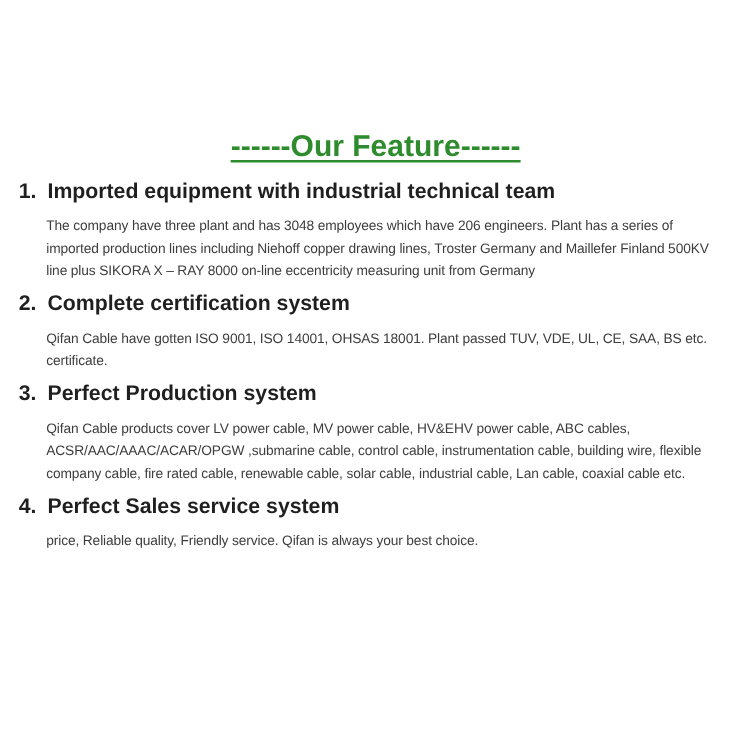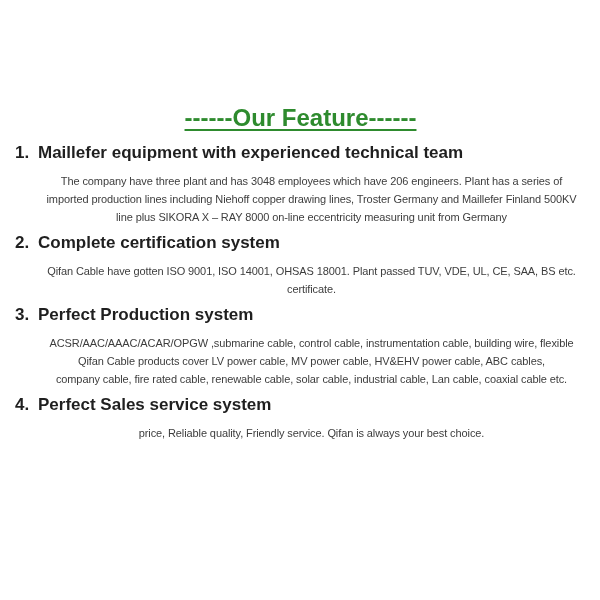--- a/index.html
+++ b/index.html
@@ -42,37 +42,36 @@
   .section-number {
     flex: 0 0 23px;
     width: 23px;
   }
   .section-body {
     margin-left: 22px;
     color: #3d3d3d;
     font-size: 11px;
     letter-spacing: -0.1px;
     line-height: 18px;
-    text-align: center;
   }
   .body-line {
     white-space: nowrap;
   }
 </style>
 </head>
 <body>
 
 <div class="page">
 
   <h1 class="page-title"><span class="title-text">------Our Feature------</span></h1>
 
   <div class="section">
     <div class="section-heading">
       <span class="section-number">1.</span>
-      <span class="section-heading-text">Maillefer equipment with experienced technical team</span>
+      <span class="section-heading-text">Imported equipment with industrial technical team</span>
     </div>
     <div class="section-body">
       <div class="body-line">The company have three plant and has 3048 employees which have 206 engineers. Plant has a series of</div>
       <div class="body-line">imported production lines including Niehoff copper drawing lines, Troster Germany and Maillefer Finland 500KV</div>
       <div class="body-line">line plus SIKORA X – RAY 8000 on-line eccentricity measuring unit from Germany</div>
     </div>
   </div>
 
   <div class="section">
     <div class="section-heading">
@@ -84,22 +83,22 @@
       <div class="body-line">certificate.</div>
     </div>
   </div>
 
   <div class="section">
     <div class="section-heading">
       <span class="section-number">3.</span>
       <span class="section-heading-text">Perfect Production system</span>
     </div>
     <div class="section-body">
+      <div class="body-line">Qifan Cable products cover LV power cable, MV power cable, HV&amp;EHV power cable, ABC cables,</div>
       <div class="body-line">ACSR/AAC/AAAC/ACAR/OPGW ,submarine cable, control cable, instrumentation cable, building wire, flexible</div>
-      <div class="body-line">Qifan Cable products cover LV power cable, MV power cable, HV&amp;EHV power cable, ABC cables,</div>
       <div class="body-line">company cable, fire rated cable, renewable cable, solar cable, industrial cable, Lan cable, coaxial cable etc.</div>
     </div>
   </div>
 
   <div class="section">
     <div class="section-heading">
       <span class="section-number">4.</span>
       <span class="section-heading-text">Perfect Sales service system</span>
     </div>
     <div class="section-body">

